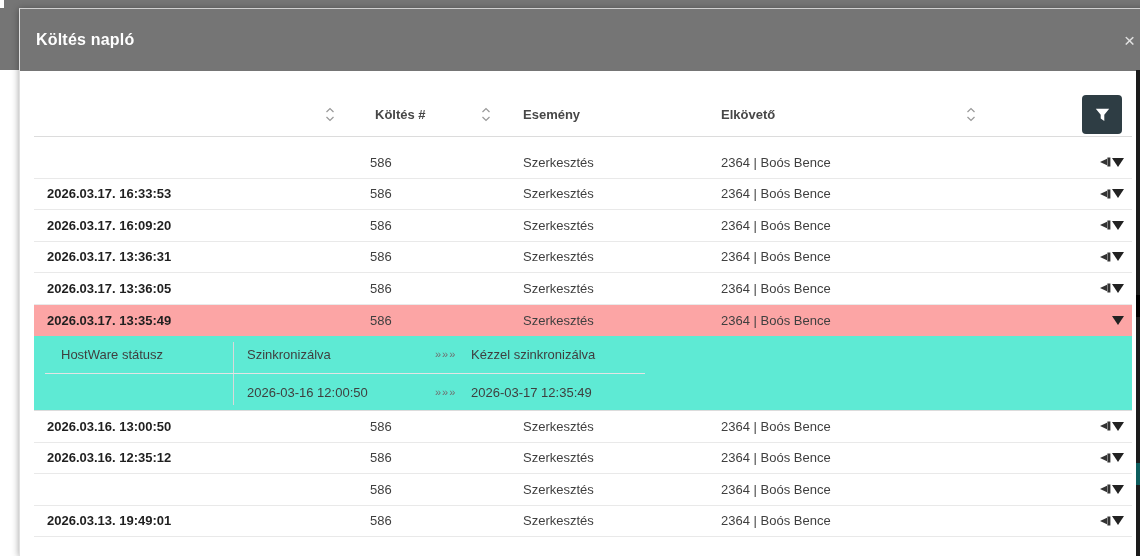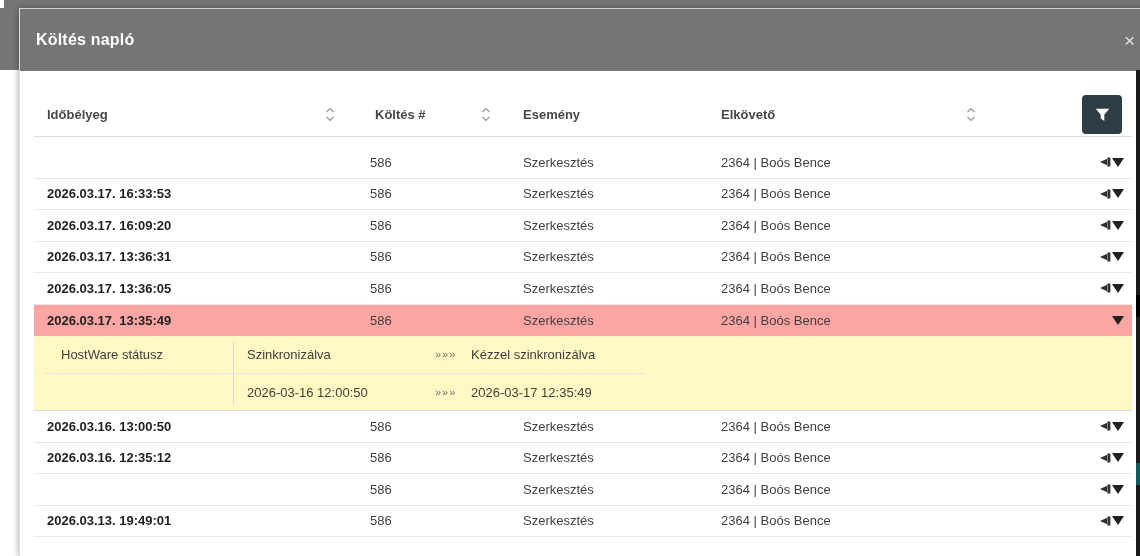--- a/index.html
+++ b/index.html
@@ -45,21 +45,21 @@
   .c-time  { left:13px; font-weight:bold; color:#1f1f1f; }
   .c-spend { left:336px; }
   .c-event { left:489px; }
   .c-actor { left:687px; }
   .c-icon  { right:8px; }
   .ic-expanded { display:none; }
   .row.expanded .ic-expanded  { display:inline-flex; }
   .ic-collapsed, .ic-expanded { display:inline-flex; align-items:center; }
 
   
-  .detail { position:relative; height:75px; border-bottom:1px solid #dcdcdc; background:#fef9c3; }
+  .detail { position:relative; height:75px; border-bottom:1px solid #dcdcdc; background:#5eead4; }
   .subtable { position:absolute; left:11px; top:0; width:600px; height:75px; }
   .subdivider { position:absolute; left:188px; top:6px; bottom:6px; width:1px; background:#d9d9d9; }
   .subrow { position:relative; height:37.5px; }
   .subrow.first { border-bottom:1px solid #e4e4e4; }
   .subcell { position:absolute; top:0; bottom:0; display:flex; align-items:center; font-size:13px; color:#3f3f3f; }
   .sublabel { left:16px; }
   .subold   { left:202px; }
   .subsep   { left:390px; font-size:11px; color:#6f6f6f; letter-spacing:1px; }
   .subnew   { left:426px; }
 </style>
@@ -74,23 +74,20 @@
 </div>
 
 <div class="modal">
   <div class="modal-header">
     <span class="modal-title">Költés napló</span>
     <button class="close-btn">×</button>
   </div>
 
   <div class="table-wrap">
     <div class="thead">
-      <div class="hcell h-time">
-        <span>Időbélyeg</span>
-      </div>
       <span class="sort s1">
         <svg width="10" height="15" viewBox="0 0 10 15">
             <path d="M1.5 5 L5 1.6 L8.5 5" fill="none" stroke="#9a9a9a" stroke-width="1.3"></path>
             <path d="M1.5 10 L5 13.4 L8.5 10" fill="none" stroke="#9a9a9a" stroke-width="1.3"></path>
           </svg>
       </span>
       <div class="hcell h-spend">
         <span>Költés #</span>
       </div>
       <span class="sort s2">

